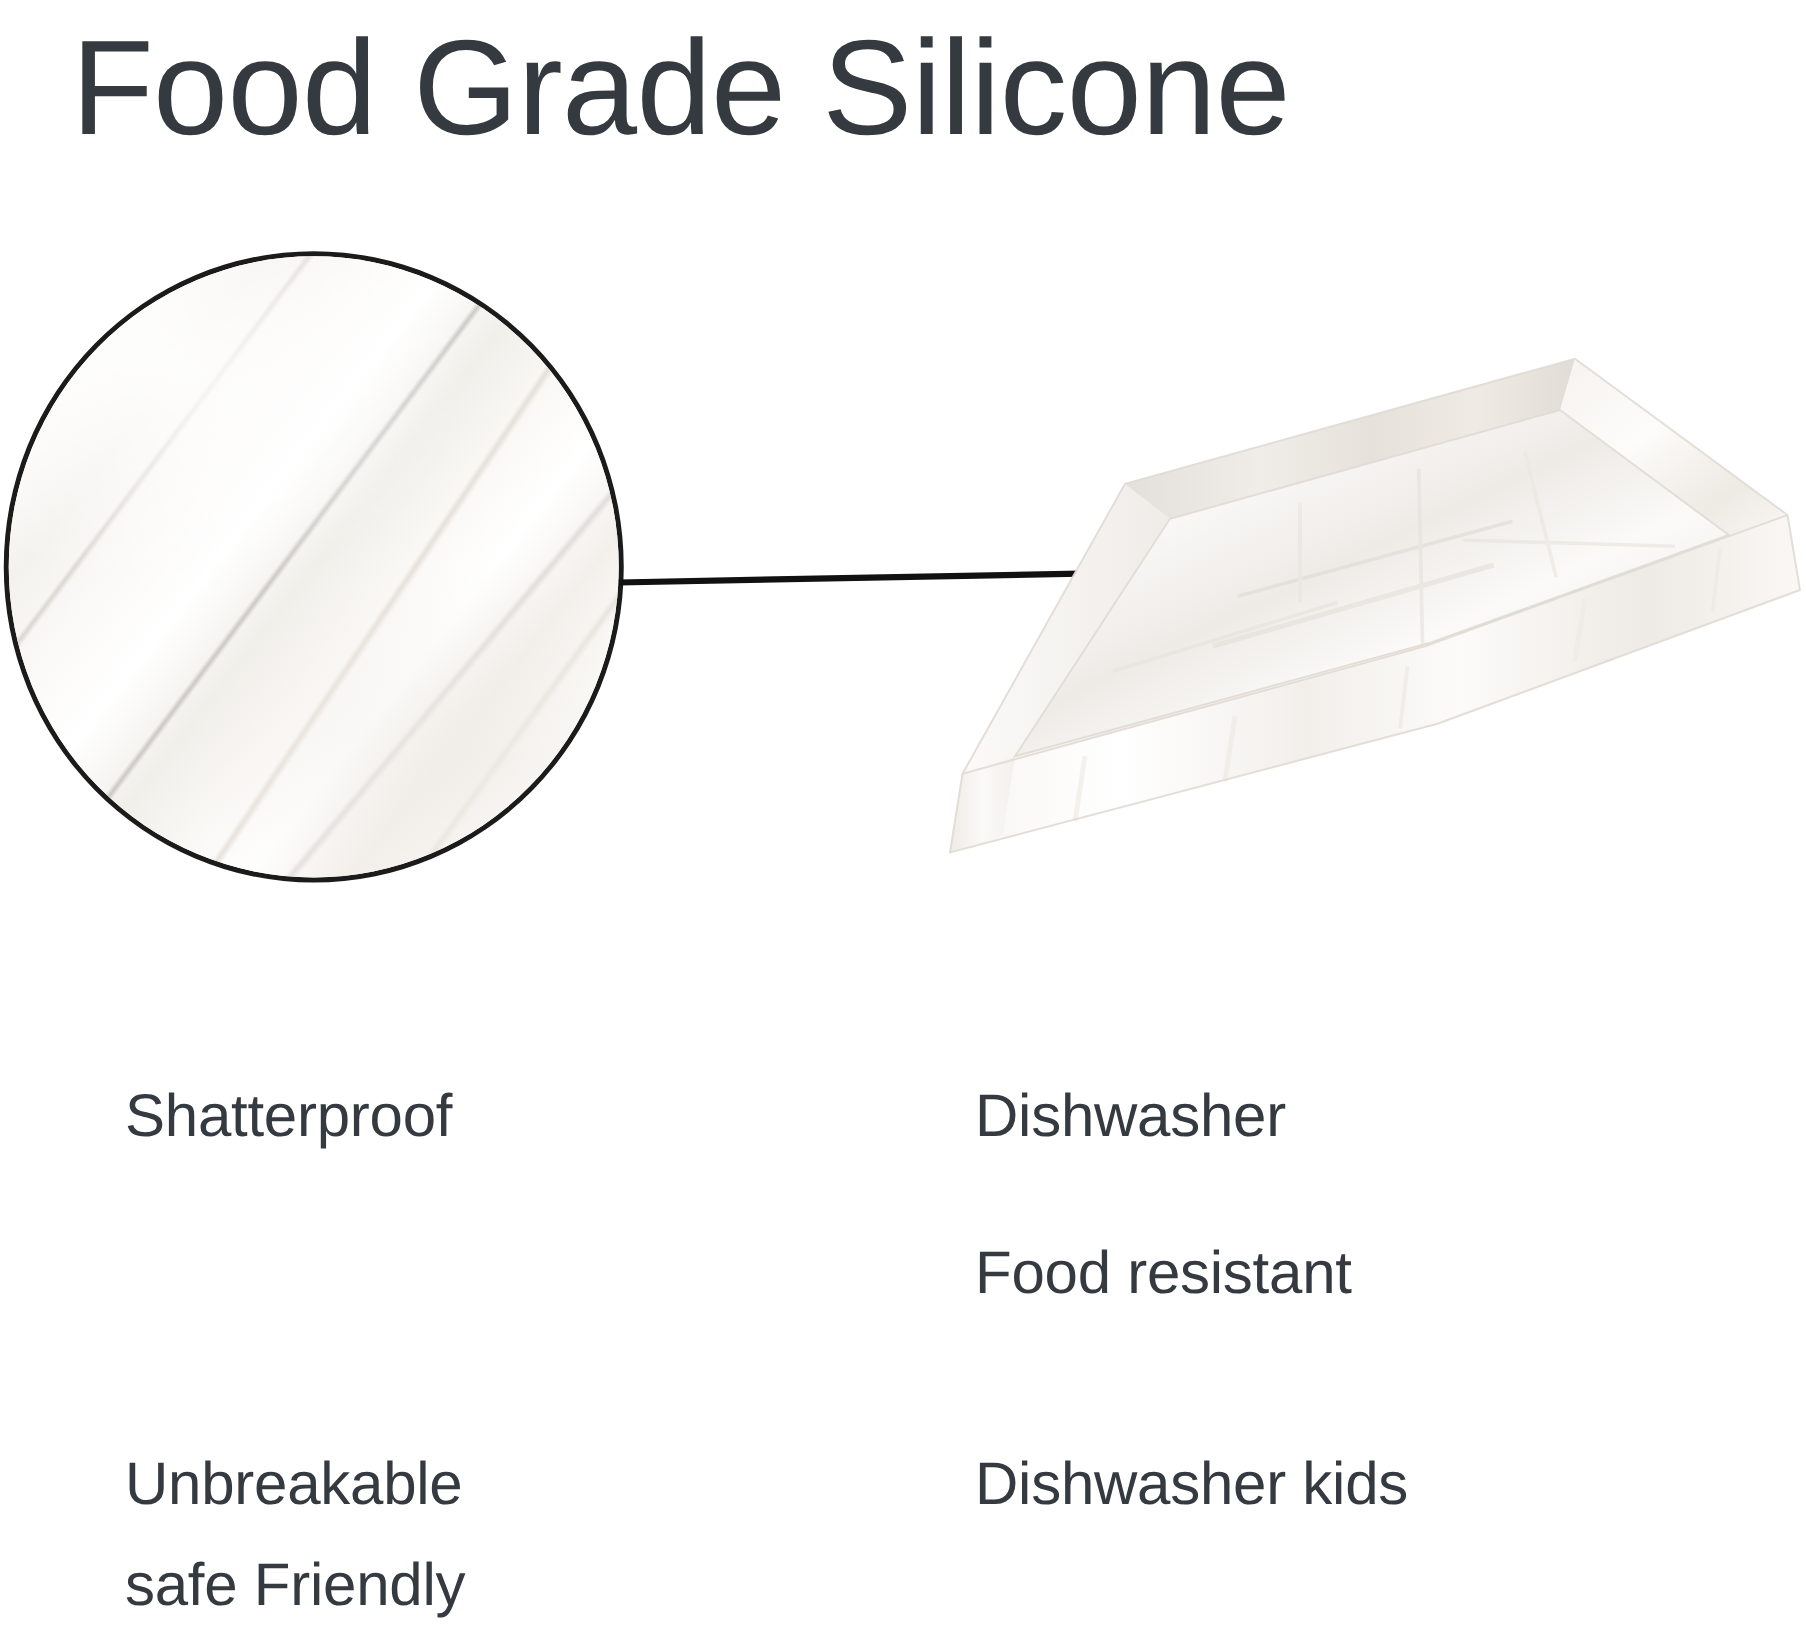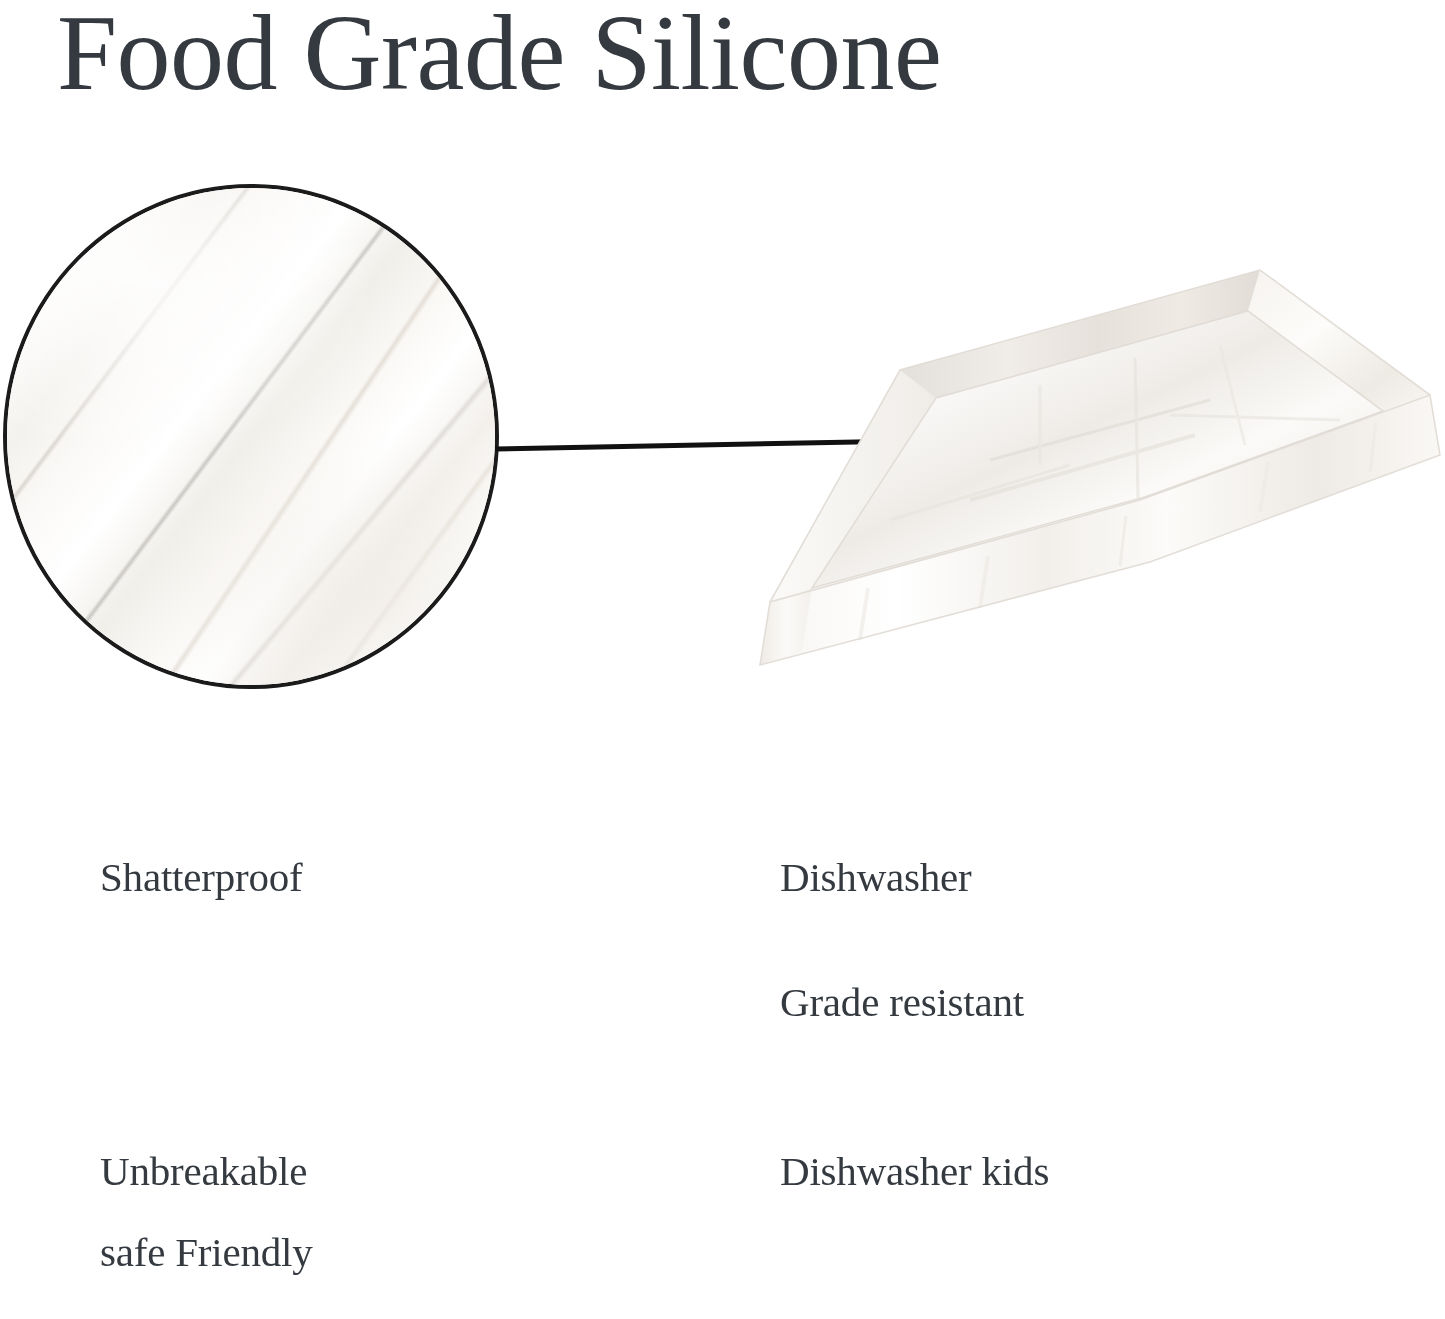--- a/index.html
+++ b/index.html
@@ -3,21 +3,21 @@
 <meta charset="utf-8">
 <style>
   html,body{margin:0;padding:0;}
   body{
     width:1445px;height:1319px;
     background:#ffffff;
     font-family:"Liberation Sans", sans-serif;
     overflow:hidden;
     position:relative;
   }
-  .stage{position:absolute;left:0;top:0;width:1445px;height:1154px;font-family:Liberation Serif, serif;}
+  .stage{position:absolute;left:0;top:17px;width:1445px;height:1154px;}
 
   
   .title{
     position:absolute;
     left:57px; top:-6px;
     font-size:108px;
     line-height:118px;
     font-weight:400;
     letter-spacing:-0.5px;
     color:#343a40;
@@ -68,21 +68,21 @@
   .connector{position:absolute;left:0;top:0;width:1445px;height:1319px;pointer-events:none;}
 
   
   .tray-wrap{position:absolute;left:740px;top:210px;width:705px;height:480px;}
   .tray-svg{display:block;width:705px;height:480px;}
 
   
   .features{position:absolute;left:0;top:0;width:1445px;height:1319px;}
   .feat{
     position:absolute;
-    font-size:41px;
+    font-size:48px;
     line-height:62px;
     font-weight:400;
     color:#343a40;
     white-space:nowrap;
     letter-spacing:-0.2px;
   }
   .col-left{left:100px;}
   .col-right{left:780px;}
   .r0{top:846px;}
   .r1{top:971px;}
@@ -193,17 +193,17 @@
       </g>
     </svg>
   </div>
 
   <div class="features">
     <div class="feat col-left r0">Shatterproof</div>
     <div class="feat col-left r2">Unbreakable</div>
     <div class="feat col-left r3">safe Friendly</div>
 
     <div class="feat col-right r0">Dishwasher</div>
-    <div class="feat col-right r1">Grade resistant</div>
+    <div class="feat col-right r1">Food resistant</div>
     <div class="feat col-right r2">Dishwasher kids</div>
   </div>
 
 </div>
 
 </body></html>

